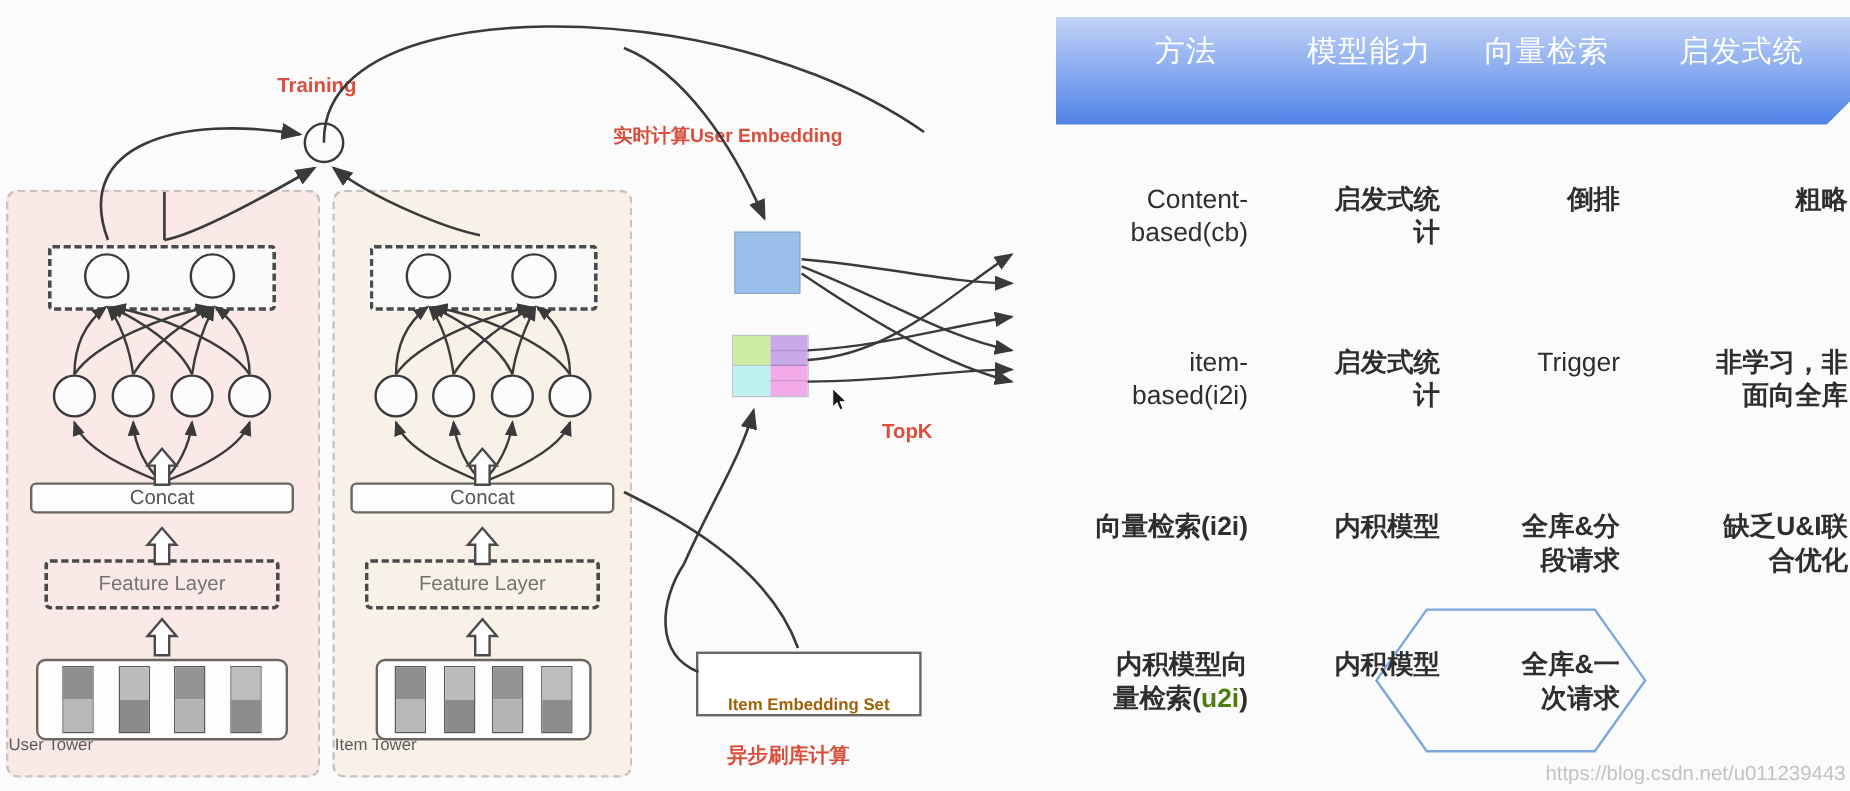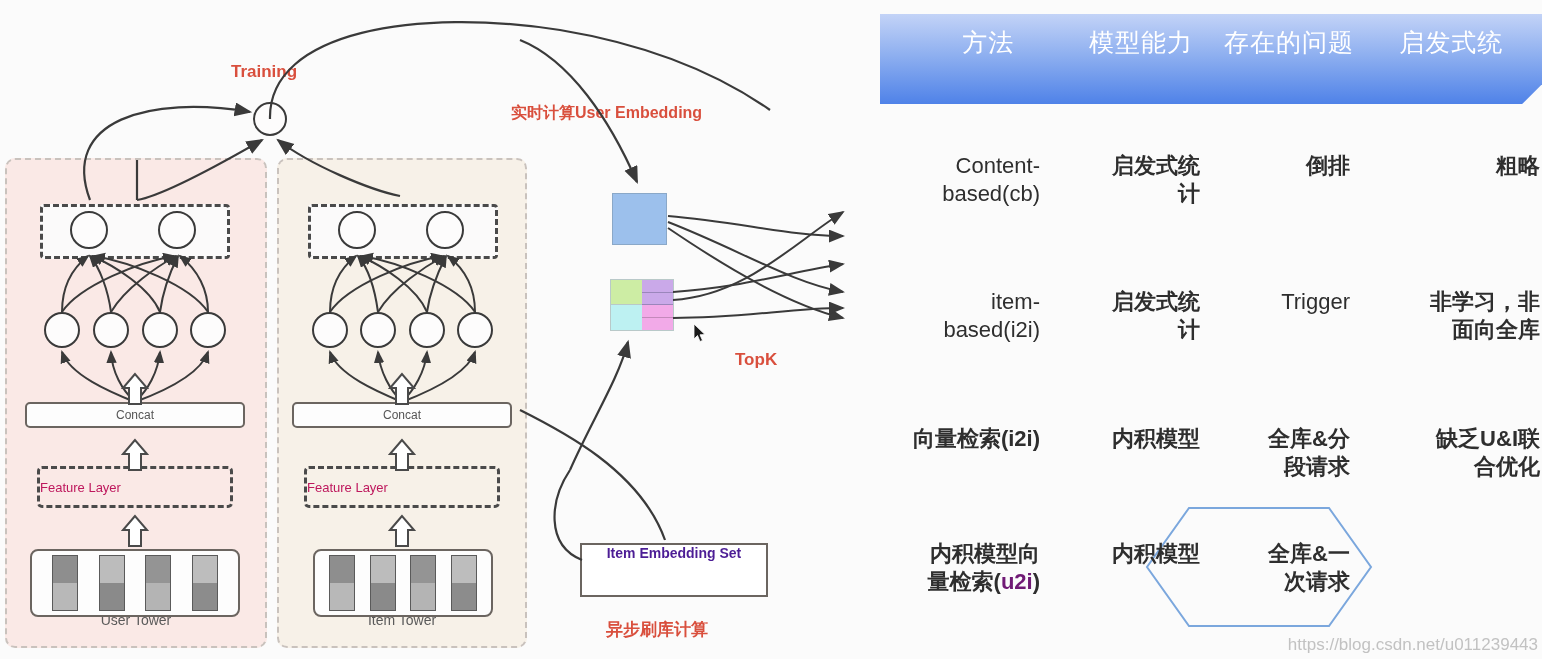--- a/index.html
+++ b/index.html
@@ -18,41 +18,41 @@
 
   .tower {
     position: absolute;
     border: 2px dashed #c9c2bd;
     border-radius: 10px;
   }
   .tower-user { left: 5px; top: 158px; width: 262px; height: 490px; background: #fae9e6; }
   .tower-item { left: 277px; top: 158px; width: 250px; height: 490px; background: #f7f1e8; }
 
   .tower-label {
-    position: absolute; width: 100%; text-align: center;
+    position: absolute; width: 100%; 
     font-size: 14px; color: #5a5a5a; bottom: 18px;
   }
 
   .out-box {
     position: absolute; border: 3px dashed #4a4a4a; border-radius: 4px;
     background: #fbfafa;
   }
   .node {
     position: absolute; border: 2px solid #3a3a3a; border-radius: 50%;
     background: #fdfcfc;
   }
   .concat {
     position: absolute; border: 2px solid #6b6560; border-radius: 5px;
     background: #fdfdfd; display: flex; align-items: center; justify-content: center;
-    font-size: 12px; color: #555;
+    font-size: 17px; color: #555;
   }
   .feat {
     position: absolute; border: 3px dashed #4a4a4a; border-radius: 5px;
-    background: transparent; display: flex; align-items: center; 
-    font-size: 13px; color: #be185d;
+    background: transparent; display: flex; align-items: center; justify-content: center;
+    font-size: 17px; color: #737373;
   }
   .inputbox {
     position: absolute; border: 2px solid #6b6560; border-radius: 8px;
     background: #fdfdfd; display: flex; align-items: center; justify-content: space-evenly;
   }
   .bar { width: 26px; height: 56px; border: 1.5px solid #5a5a5a; display: flex; flex-direction: column; }
   .bar > div { flex: 1; }
 
   
   .blue-emb {
@@ -60,41 +60,41 @@
   }
   .grid2 { position: absolute; display: flex; border: 1px solid #b9c9c9; }
   .gcol { display: flex; flex-direction: column; }
   .gcell { }
   .resultcol { position: absolute; border: 1px solid #b0b0b0; display: flex; flex-direction: column; }
   .rcell { border-bottom: 1.5px solid #808080; }
   .rcell:last-child { border-bottom: none; }
 
   .ies-box {
     position: absolute; border: 2px solid #6b6560; background: #fff;
-    display: flex; align-items: flex-start; justify-content: center;
-    font-size: 14px; color: #4c1d95; font-weight: bold;
+    display: flex; align-items: flex-end; justify-content: center;
+    font-size: 14px; color: #a16207; font-weight: bold;
   }
 
   .redlabel { position: absolute; color: #d94f3d; font-weight: bold; white-space: nowrap; }
 
   
   .table-panel { position: absolute; left: 846px; top: 0; width: 696px; height: 659px; background: #fbfbfb; }
   .banner {
     position: absolute; left: 34px; top: 14px; width: 662px; height: 90px;
     background: linear-gradient(to bottom, #c3d3f7 0%, #8fb0f0 45%, #4f82e8 100%);
     clip-path: polygon(0 0, 100% 0, 100% 78%, 97% 100%, 0 100%);
     display: flex; align-items: flex-start; padding-left: 32px;
   }
   .banner-inner { display: flex; width: 100%; padding-top: 12px; }
   .bh { color: #fff; font-size: 25px; text-align: center; letter-spacing: 1px; }
 
   .trow { position: absolute; left: 34px; display: flex; width: 662px; }
   .tcell { font-size: 22px; color: #2e2e2e; text-align: right; line-height: 1.25; }
   .tcell.strong { font-weight: bold; }
-  .red-inline { color: #701a75; }
+  .red-inline { color: #4d7c0f; }
 
   .hexagon {
     position: absolute;
     border: none;
   }
   .watermark {
     position: absolute; right: 4px; bottom: 4px;
     font-size: 17px; color: #c2c2c2; white-space: nowrap;
   }
 
@@ -292,21 +292,21 @@
       <path d="M1,1 L1,16 L4.5,12.5 L7,18.5 L9.5,17.4 L7,11.8 L12,11.6 Z" fill="#1a1a1a" stroke="#fff" stroke-width="0.8"></path>
     </svg>
   </div>
 
   <div class="table-panel">
 
     <div class="banner">
       <div class="banner-inner">
         <div class="bh" style="width:160px;">方法</div>
         <div class="bh" style="width:160px;">模型能力</div>
-        <div class="bh" style="width:150px;">存在的问题</div>
+        <div class="bh" style="width:150px;">向量检索</div>
         <div class="bh" style="width:190px;">启发式统</div>
       </div>
     </div>
 
     <div class="trow" style="top:152px;">
       <div class="tcell" style="width:160px;">
         <div>Content-</div>
         <div>based(cb)</div>
       </div>
       <div class="tcell strong" style="width:160px;">

